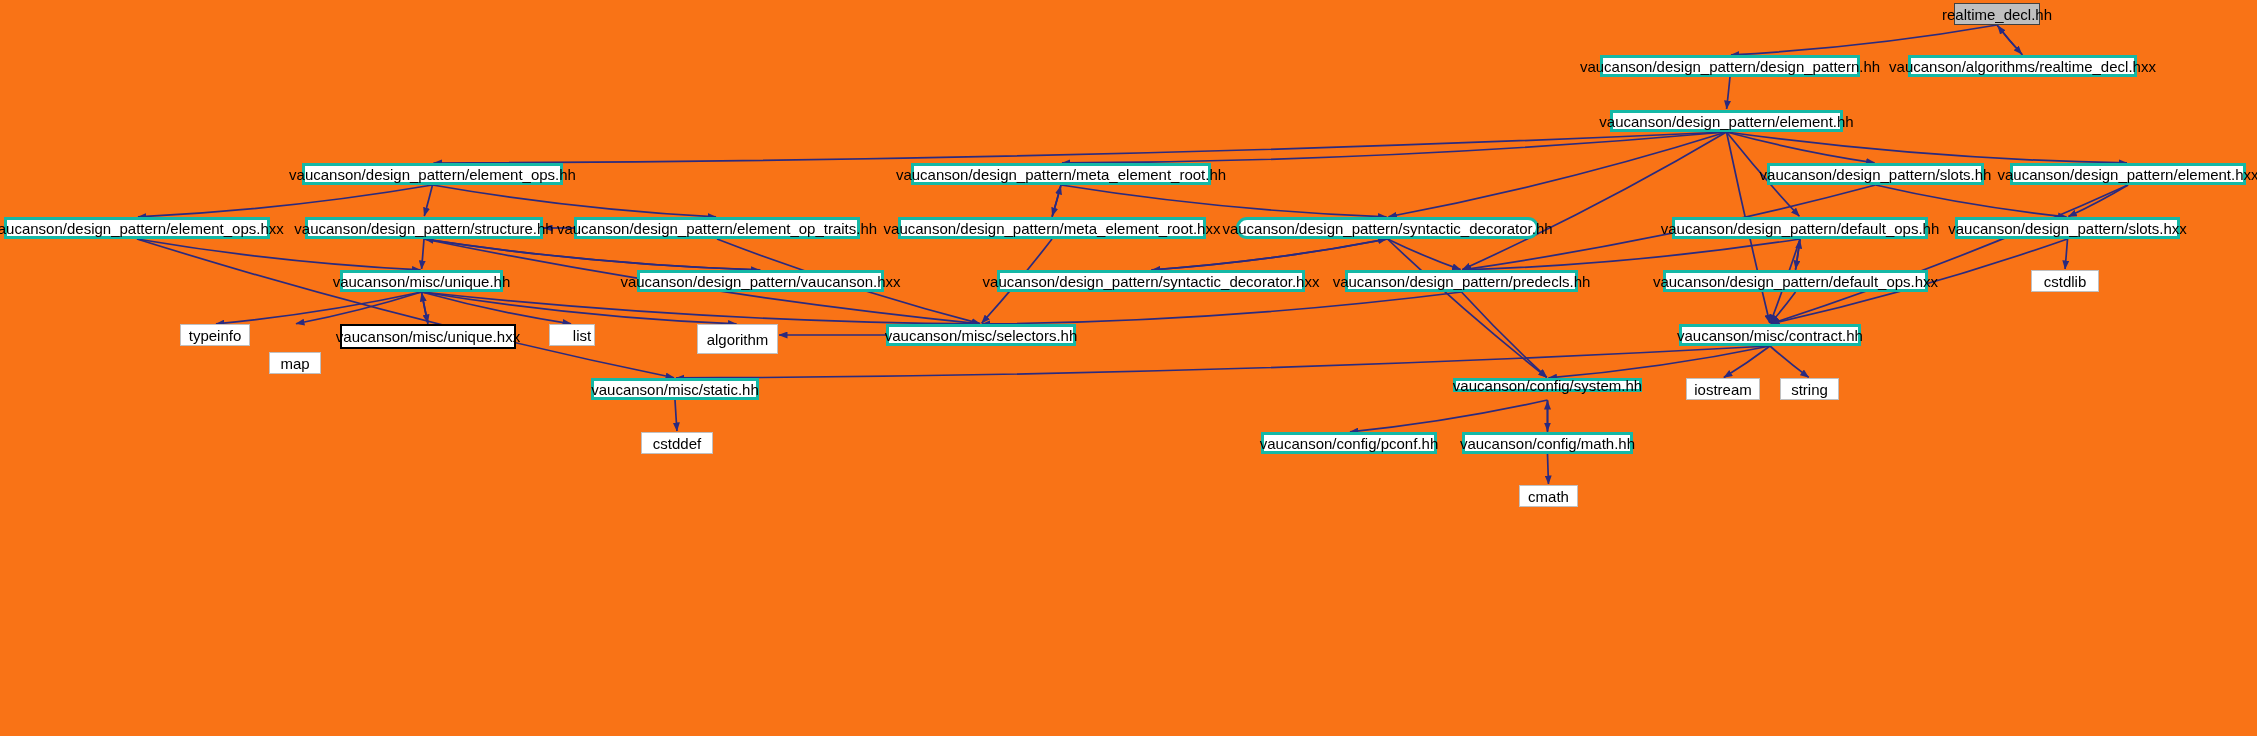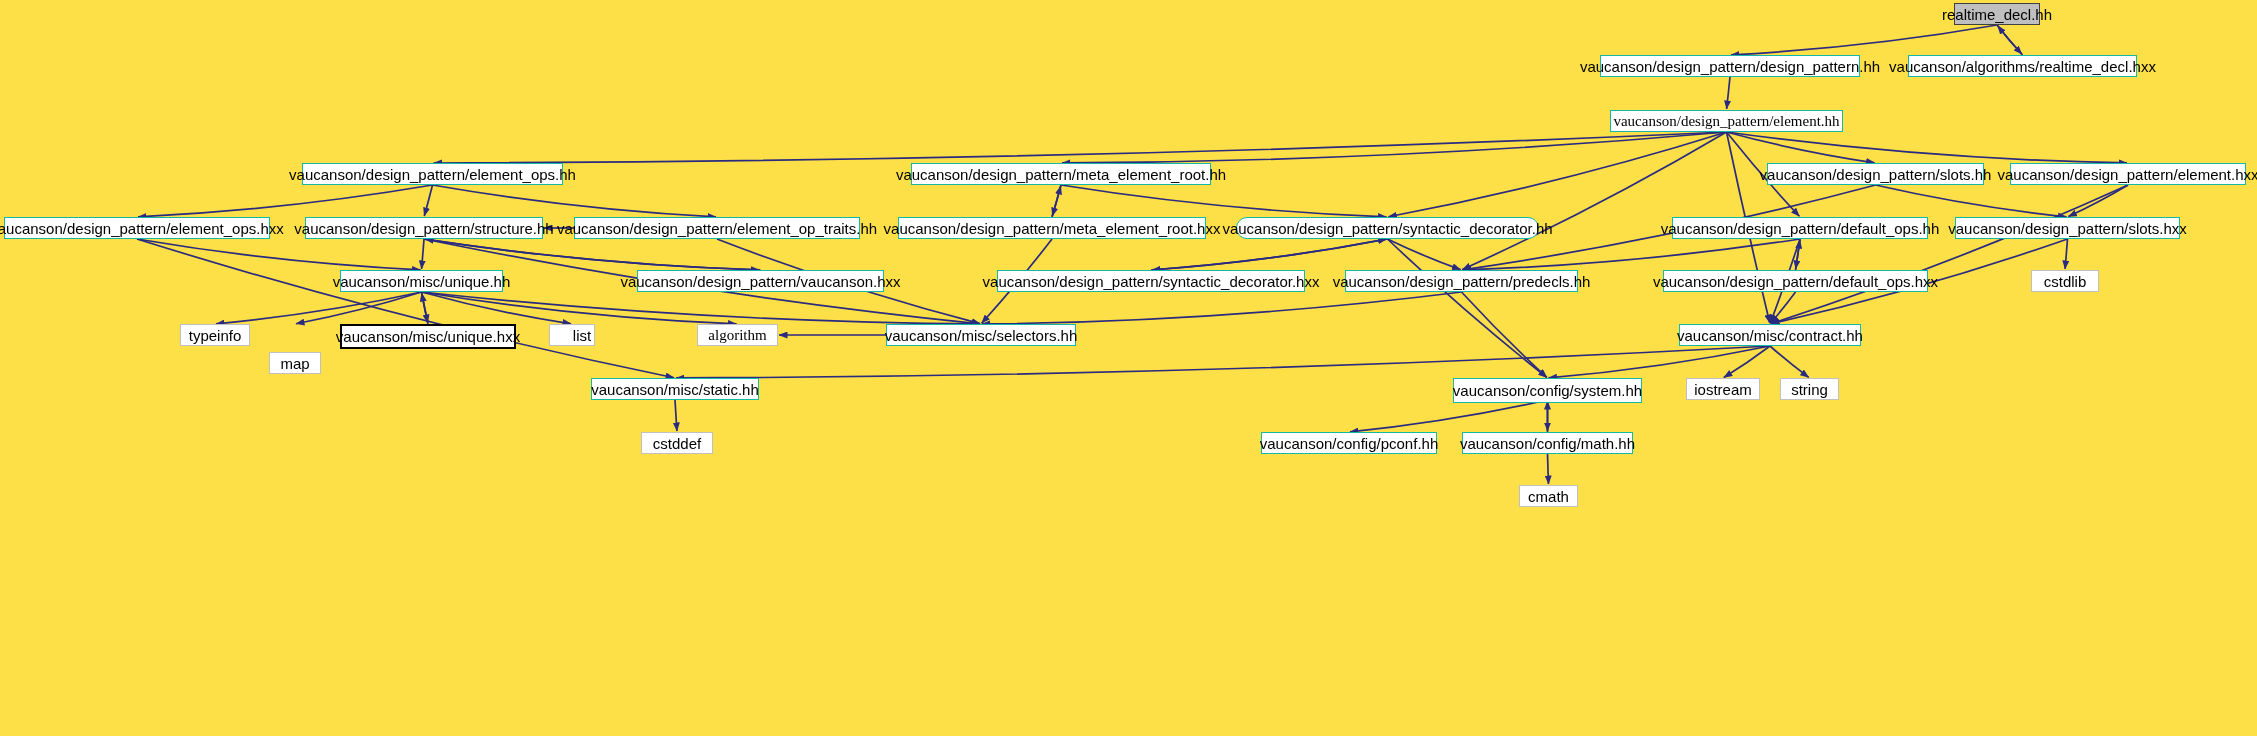--- a/index.html
+++ b/index.html
@@ -4,21 +4,21 @@
 <style>
   html, body {
     margin: 0;
     padding: 0;
     background: #ffffff;
   }
   #graph-root {
     position: relative;
     width: 2257px;
     height: 736px;
-    background: #fde047;
+    background: #f97316;
     font-family: "Liberation Sans", sans-serif;
     overflow: hidden;
   }
   svg#edges-layer {
     position: absolute;
     left: 0;
     top: 0;
     width: 2257px;
     height: 736px;
     pointer-events: none;
@@ -27,21 +27,21 @@
     position: absolute;
     box-sizing: border-box;
     display: flex;
     align-items: center;
     justify-content: center;
     white-space: nowrap;
     font-size: 15px;
     line-height: 1;
     color: #000000;
     background: #ffffff;
-    border: 1px solid #14b8a6;
+    border: 3px solid #14b8a6;
     z-index: 5;
   }
   .gnode.root {
     background: #bfbfbf;
     border: 1px solid #404040;
   }
   .gnode.sys {
     border: 1px solid #c0c0c0;
   }
   .gnode.thick {
@@ -129,21 +129,21 @@
   <div id="nodes-layer">
       <div class="gnode root" style="left: 1954px; top: 3px; width: 86px; height: 22px;">
         <span class="lbl">realtime_decl.hh</span>
       </div>
       <div class="gnode" style="left: 1600px; top: 55px; width: 260px; height: 22px;">
         <span class="lbl">vaucanson/design_pattern/design_pattern.hh</span>
       </div>
       <div class="gnode" style="left: 1908px; top: 55px; width: 229px; height: 22px;">
         <span class="lbl">vaucanson/algorithms/realtime_decl.hxx</span>
       </div>
-      <div class="gnode" style="left: 1610px; top: 110px; width: 233px; height: 22px; font-family: Liberation Serif, serif;">
+      <div class="gnode" style="left: 1610px; top: 110px; width: 233px; height: 22px;">
         <span class="lbl">vaucanson/design_pattern/element.hh</span>
       </div>
       <div class="gnode" style="left: 302px; top: 163px; width: 261px; height: 22px;">
         <span class="lbl">vaucanson/design_pattern/element_ops.hh</span>
       </div>
       <div class="gnode" style="left: 911px; top: 163px; width: 300px; height: 22px;">
         <span class="lbl">vaucanson/design_pattern/meta_element_root.hh</span>
       </div>
       <div class="gnode" style="left: 1767px; top: 163px; width: 217px; height: 22px;">
         <span class="lbl">vaucanson/design_pattern/slots.hh</span>
@@ -195,33 +195,33 @@
       </div>
       <div class="gnode sys" style="left: 269px; top: 324px; width: 52px; height: 22px; margin-top: 28px;">
         <span class="lbl">map</span>
       </div>
       <div class="gnode thick" style="left: 340px; top: 324px; width: 176px; height: 25px;">
         <span class="lbl">vaucanson/misc/unique.hxx</span>
       </div>
       <div class="gnode sys" style="left: 549px; top: 324px; width: 46px; height: 22px; padding-left: 20px;">
         <span class="lbl">list</span>
       </div>
-      <div class="gnode sys" style="left: 697px; top: 324px; width: 81px; height: 22px; font-family: Liberation Serif, serif;">
+      <div class="gnode sys" style="left: 697px; top: 324px; width: 81px; height: 30px;">
         <span class="lbl">algorithm</span>
       </div>
       <div class="gnode" style="left: 886px; top: 324px; width: 190px; height: 22px;">
         <span class="lbl">vaucanson/misc/selectors.hh</span>
       </div>
       <div class="gnode" style="left: 1679px; top: 324px; width: 182px; height: 22px;">
         <span class="lbl">vaucanson/misc/contract.hh</span>
       </div>
       <div class="gnode" style="left: 591px; top: 378px; width: 168px; height: 22px;">
         <span class="lbl">vaucanson/misc/static.hh</span>
       </div>
-      <div class="gnode" style="left: 1453px; top: 378px; width: 189px; height: 25px;">
+      <div class="gnode" style="left: 1453px; top: 378px; width: 189px; height: 14px;">
         <span class="lbl">vaucanson/config/system.hh</span>
       </div>
       <div class="gnode sys" style="left: 1686px; top: 378px; width: 74px; height: 22px;">
         <span class="lbl">iostream</span>
       </div>
       <div class="gnode sys" style="left: 1780px; top: 378px; width: 59px; height: 22px;">
         <span class="lbl">string</span>
       </div>
       <div class="gnode sys" style="left: 641px; top: 432px; width: 72px; height: 22px;">
         <span class="lbl">cstddef</span>

